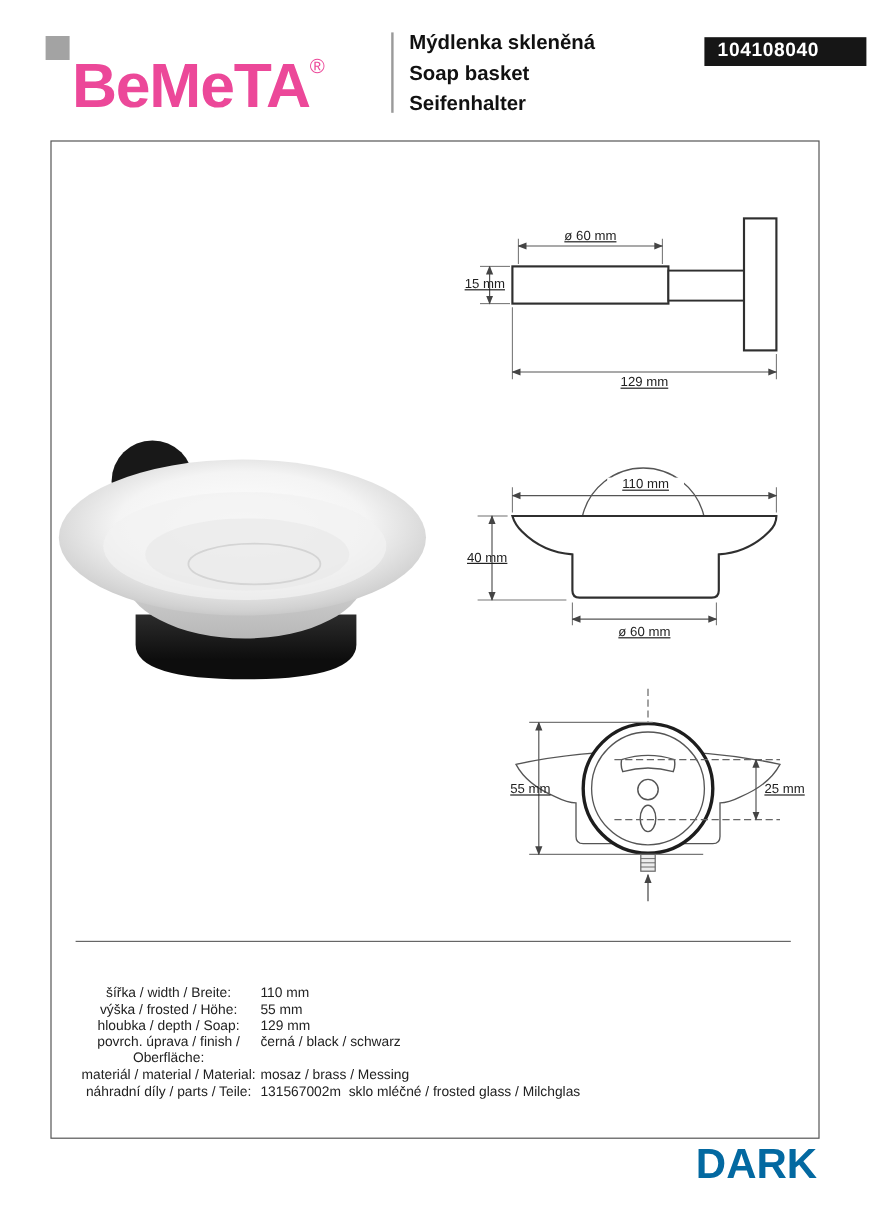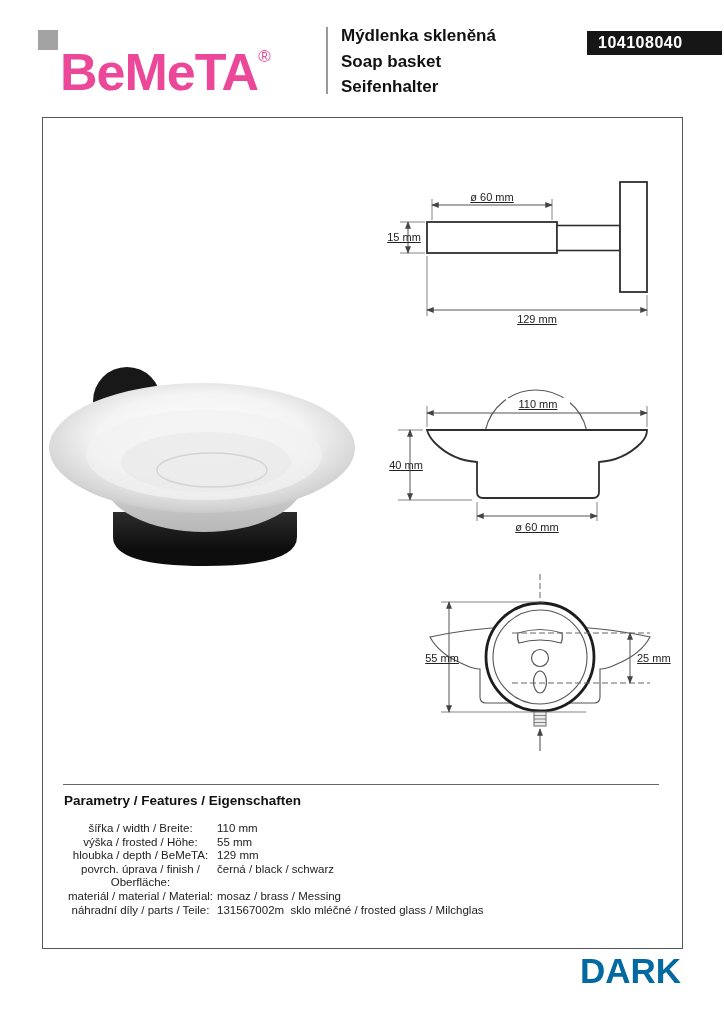--- a/index.html
+++ b/index.html
@@ -144,32 +144,31 @@
   <span class="dim c" style="left:507px;top:313px;width:60px;">129 mm</span>
 
   <span class="dim c bgw" style="left:506px;top:398px;width:60px;">110 mm</span>
   <span class="dim r" style="left:362px;top:459px;width:40px;">40 mm</span>
   <span class="dim c" style="left:507px;top:521px;width:60px;">ø 60 mm</span>
 
   <span class="dim r" style="left:398px;top:652px;width:40px;">55 mm</span>
   <span class="dim" style="left:637px;top:652px;">25 mm</span>
 
   <div class="param-rule"></div>
-  <div class="param-heading">Parametry / Features / Eigenschaften</div>
   <div class="param-table">
     <div class="param-row">
       <span class="lbl">šířka / width / Breite:</span>
       <span class="val">110 mm</span>
     </div>
     <div class="param-row">
       <span class="lbl">výška / frosted / Höhe:</span>
       <span class="val">55 mm</span>
     </div>
     <div class="param-row">
-      <span class="lbl">hloubka / depth / BeMeTA:</span>
+      <span class="lbl">hloubka / depth / Soap:</span>
       <span class="val">129 mm</span>
     </div>
     <div class="param-row">
       <span class="lbl">povrch. úprava / finish / Oberfläche:</span>
       <span class="val">černá / black / schwarz</span>
     </div>
     <div class="param-row">
       <span class="lbl">materiál / material / Material:</span>
       <span class="val">mosaz / brass / Messing</span>
     </div>

